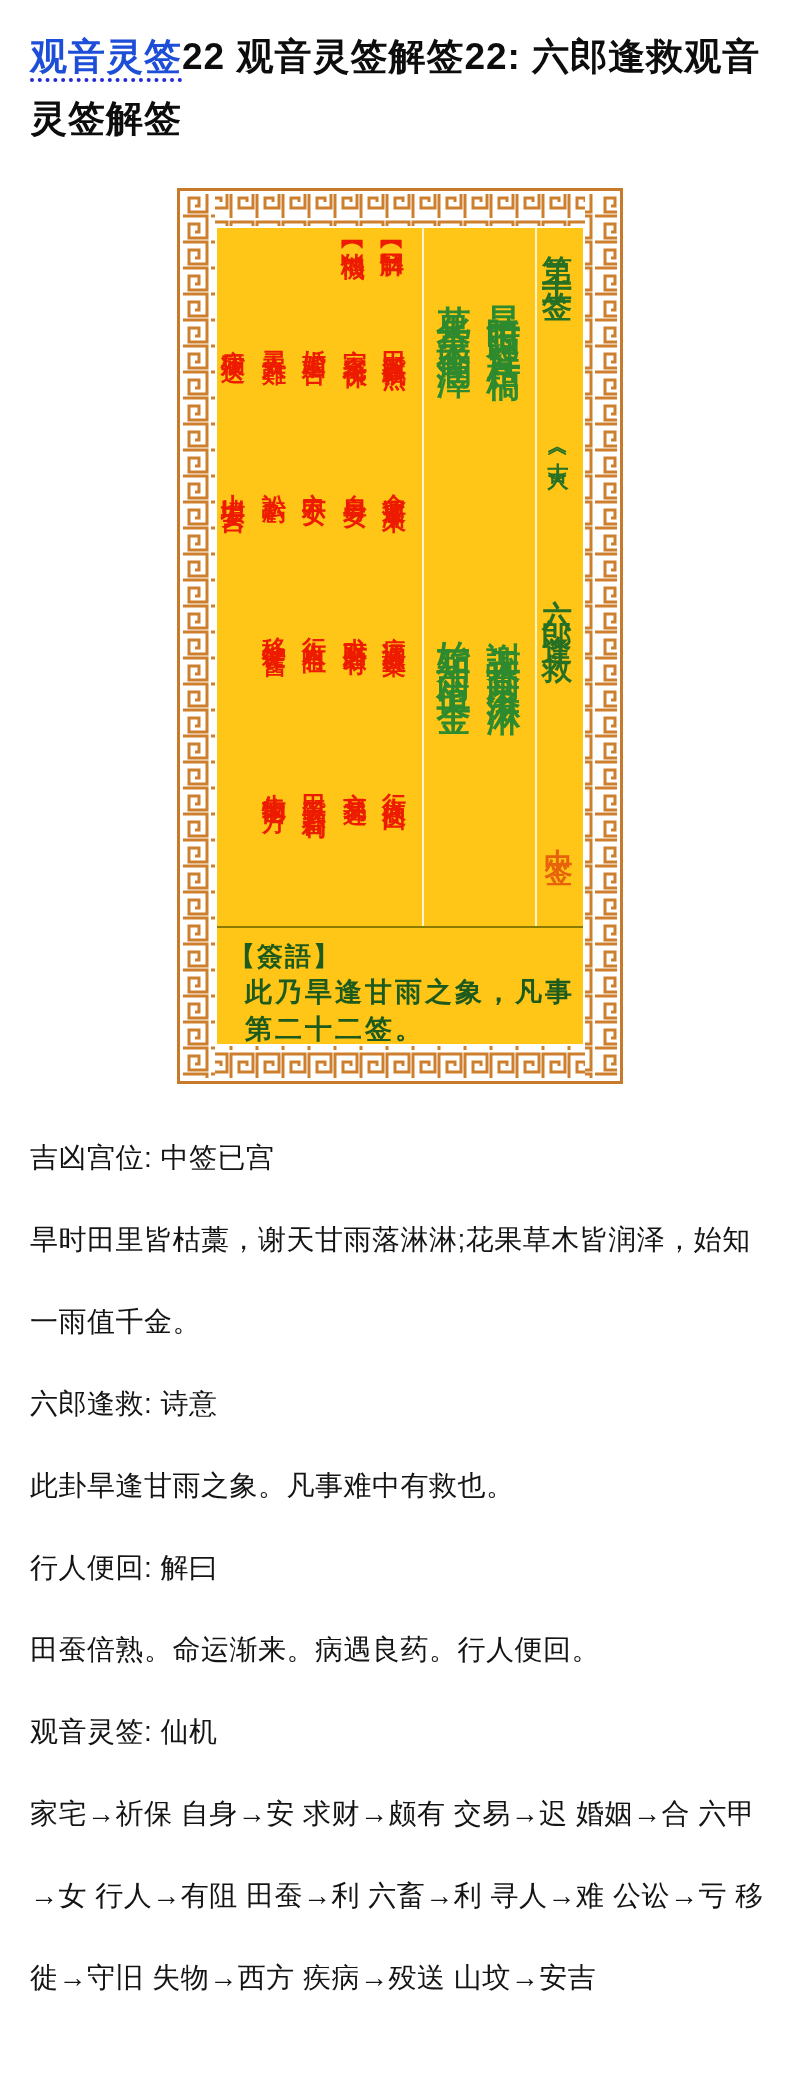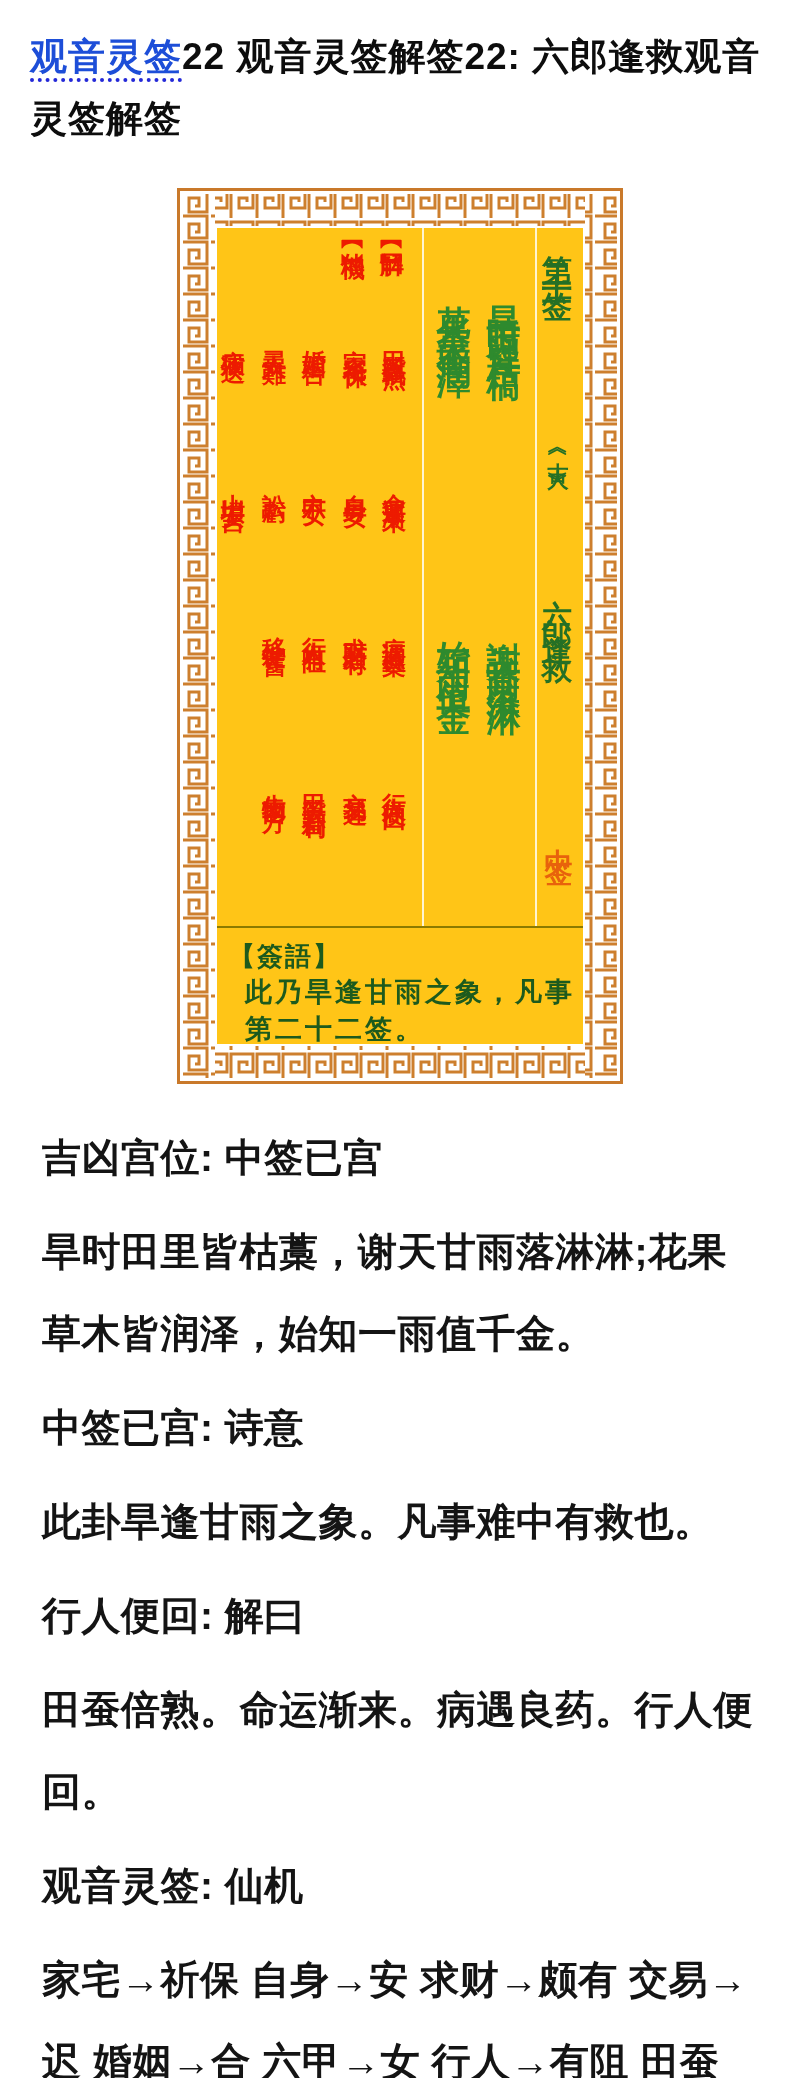--- a/index.html
+++ b/index.html
@@ -46,21 +46,21 @@
   .red-header{font-size:24px;letter-spacing:2px;color:#ED1B00;font-weight:700;}
   .red-item{font-size:24px;letter-spacing:5px;color:#ED1B00;font-weight:700;}
   .vdiv{position:absolute;top:0;width:2px;height:698px;background:rgba(255,255,255,0.8);}
   .hdiv{position:absolute;top:698px;left:0;right:0;height:2px;background:#8B7A00;}
   .qianyu{position:absolute;top:711px;left:4px;right:4px;color:#1D5A1D;font-weight:700;}
   .q-header{font-size:26px;padding-left:8px;letter-spacing:2px;}
   .q-line{font-size:27px;padding-left:24px;line-height:37px;letter-spacing:3px;}
   
   .body-text{margin:33px 30px 0 30px;}
   .body-text p{
-    margin:12px;font-size:39px;line-height:82px;font-weight:700;
+    margin:0;font-size:28px;line-height:82px;font-weight:400;
     color:#141414;letter-spacing:0.5px;
   }
 </style>
 </head>
 <body>
 
 <h1 class="page-title"><span class="title-link">观音灵签</span><span>22 观音灵签解签22: 六郎逢救观音灵签解签</span></h1>
 
 <div class="card">
 
@@ -129,19 +129,19 @@
       <div class="q-header">【簽語】</div>
       <div class="q-line">此乃旱逢甘雨之象，凡事</div>
       <div class="q-line">第二十二签。</div>
     </div>
   </div>
 </div>
 
 <div class="body-text">
   <p>吉凶宫位: 中签已宫</p>
   <p>旱时田里皆枯藁，谢天甘雨落淋淋;花果草木皆润泽，始知一雨值千金。</p>
-  <p>中签已宫: 诗意</p>
+  <p>六郎逢救: 诗意</p>
   <p>此卦旱逢甘雨之象。凡事难中有救也。</p>
   <p>行人便回: 解曰</p>
   <p>田蚕倍熟。命运渐来。病遇良药。行人便回。</p>
   <p>观音灵签: 仙机</p>
   <p>家宅→祈保 自身→安 求财→颇有 交易→迟 婚姻→合 六甲→女 行人→有阻 田蚕→利 六畜→利 寻人→难 公讼→亏 移徙→守旧 失物→西方 疾病→殁送 山坟→安吉</p>
 </div>
 
 </body></html>

